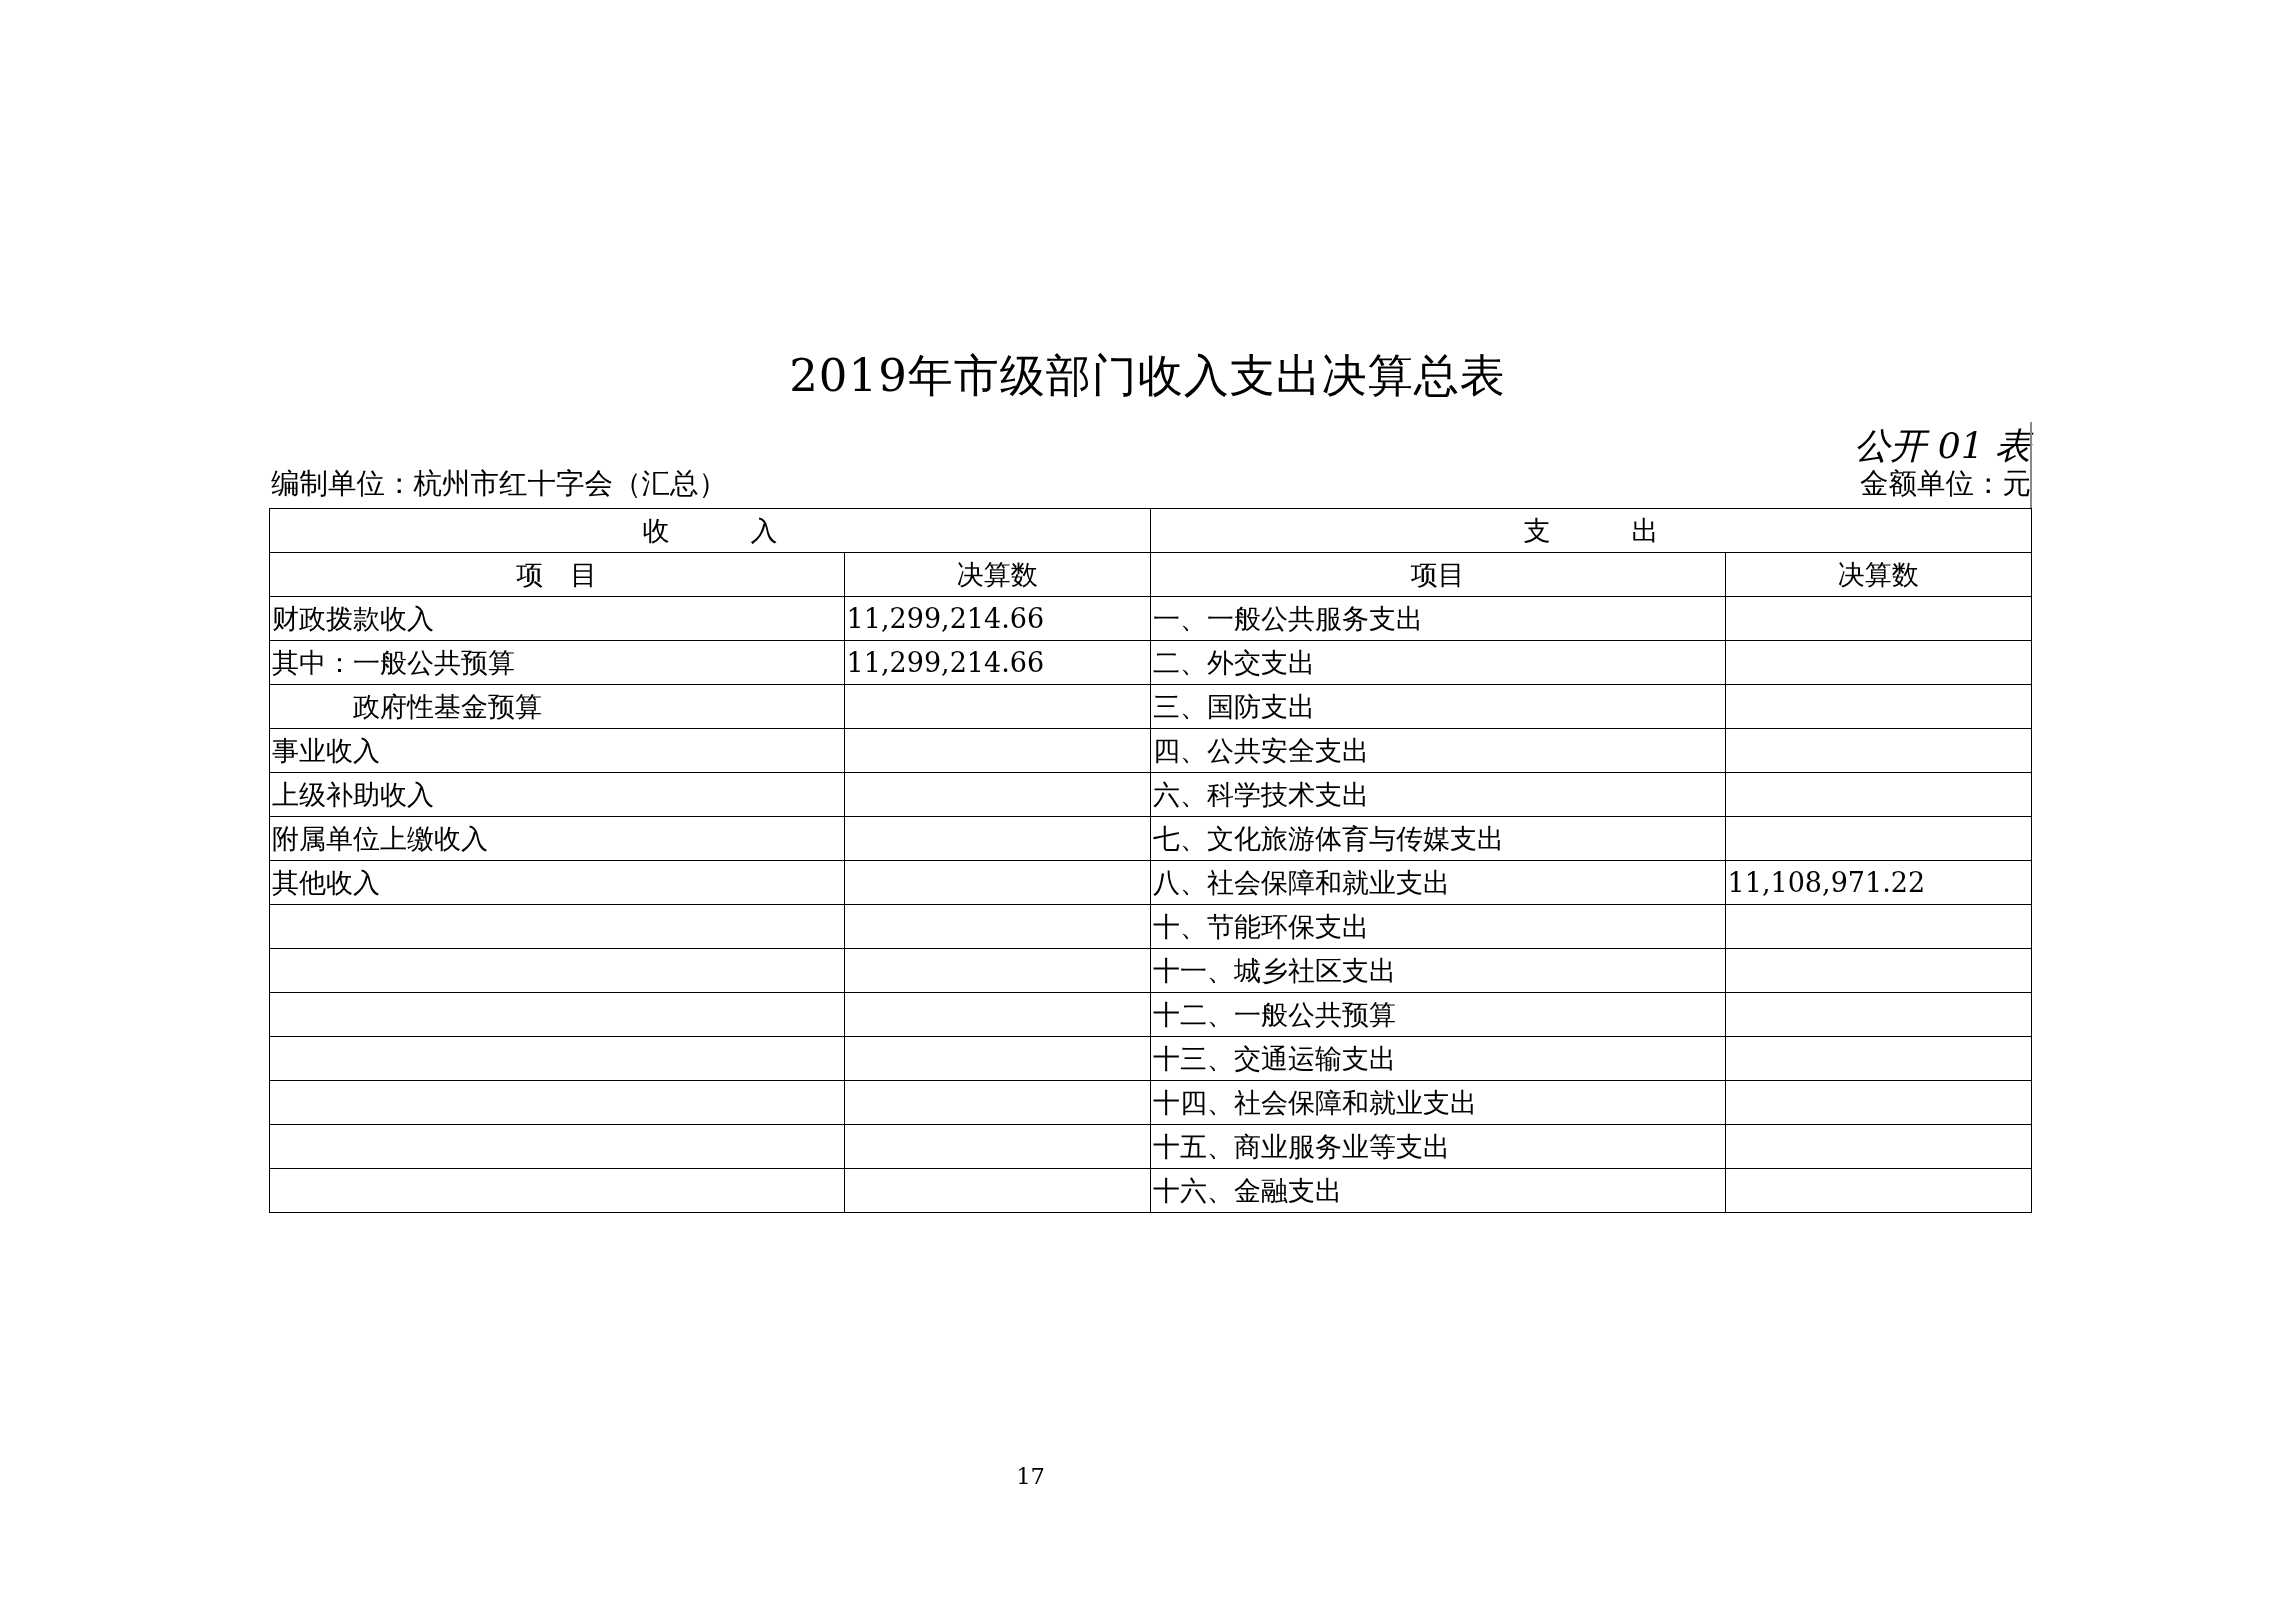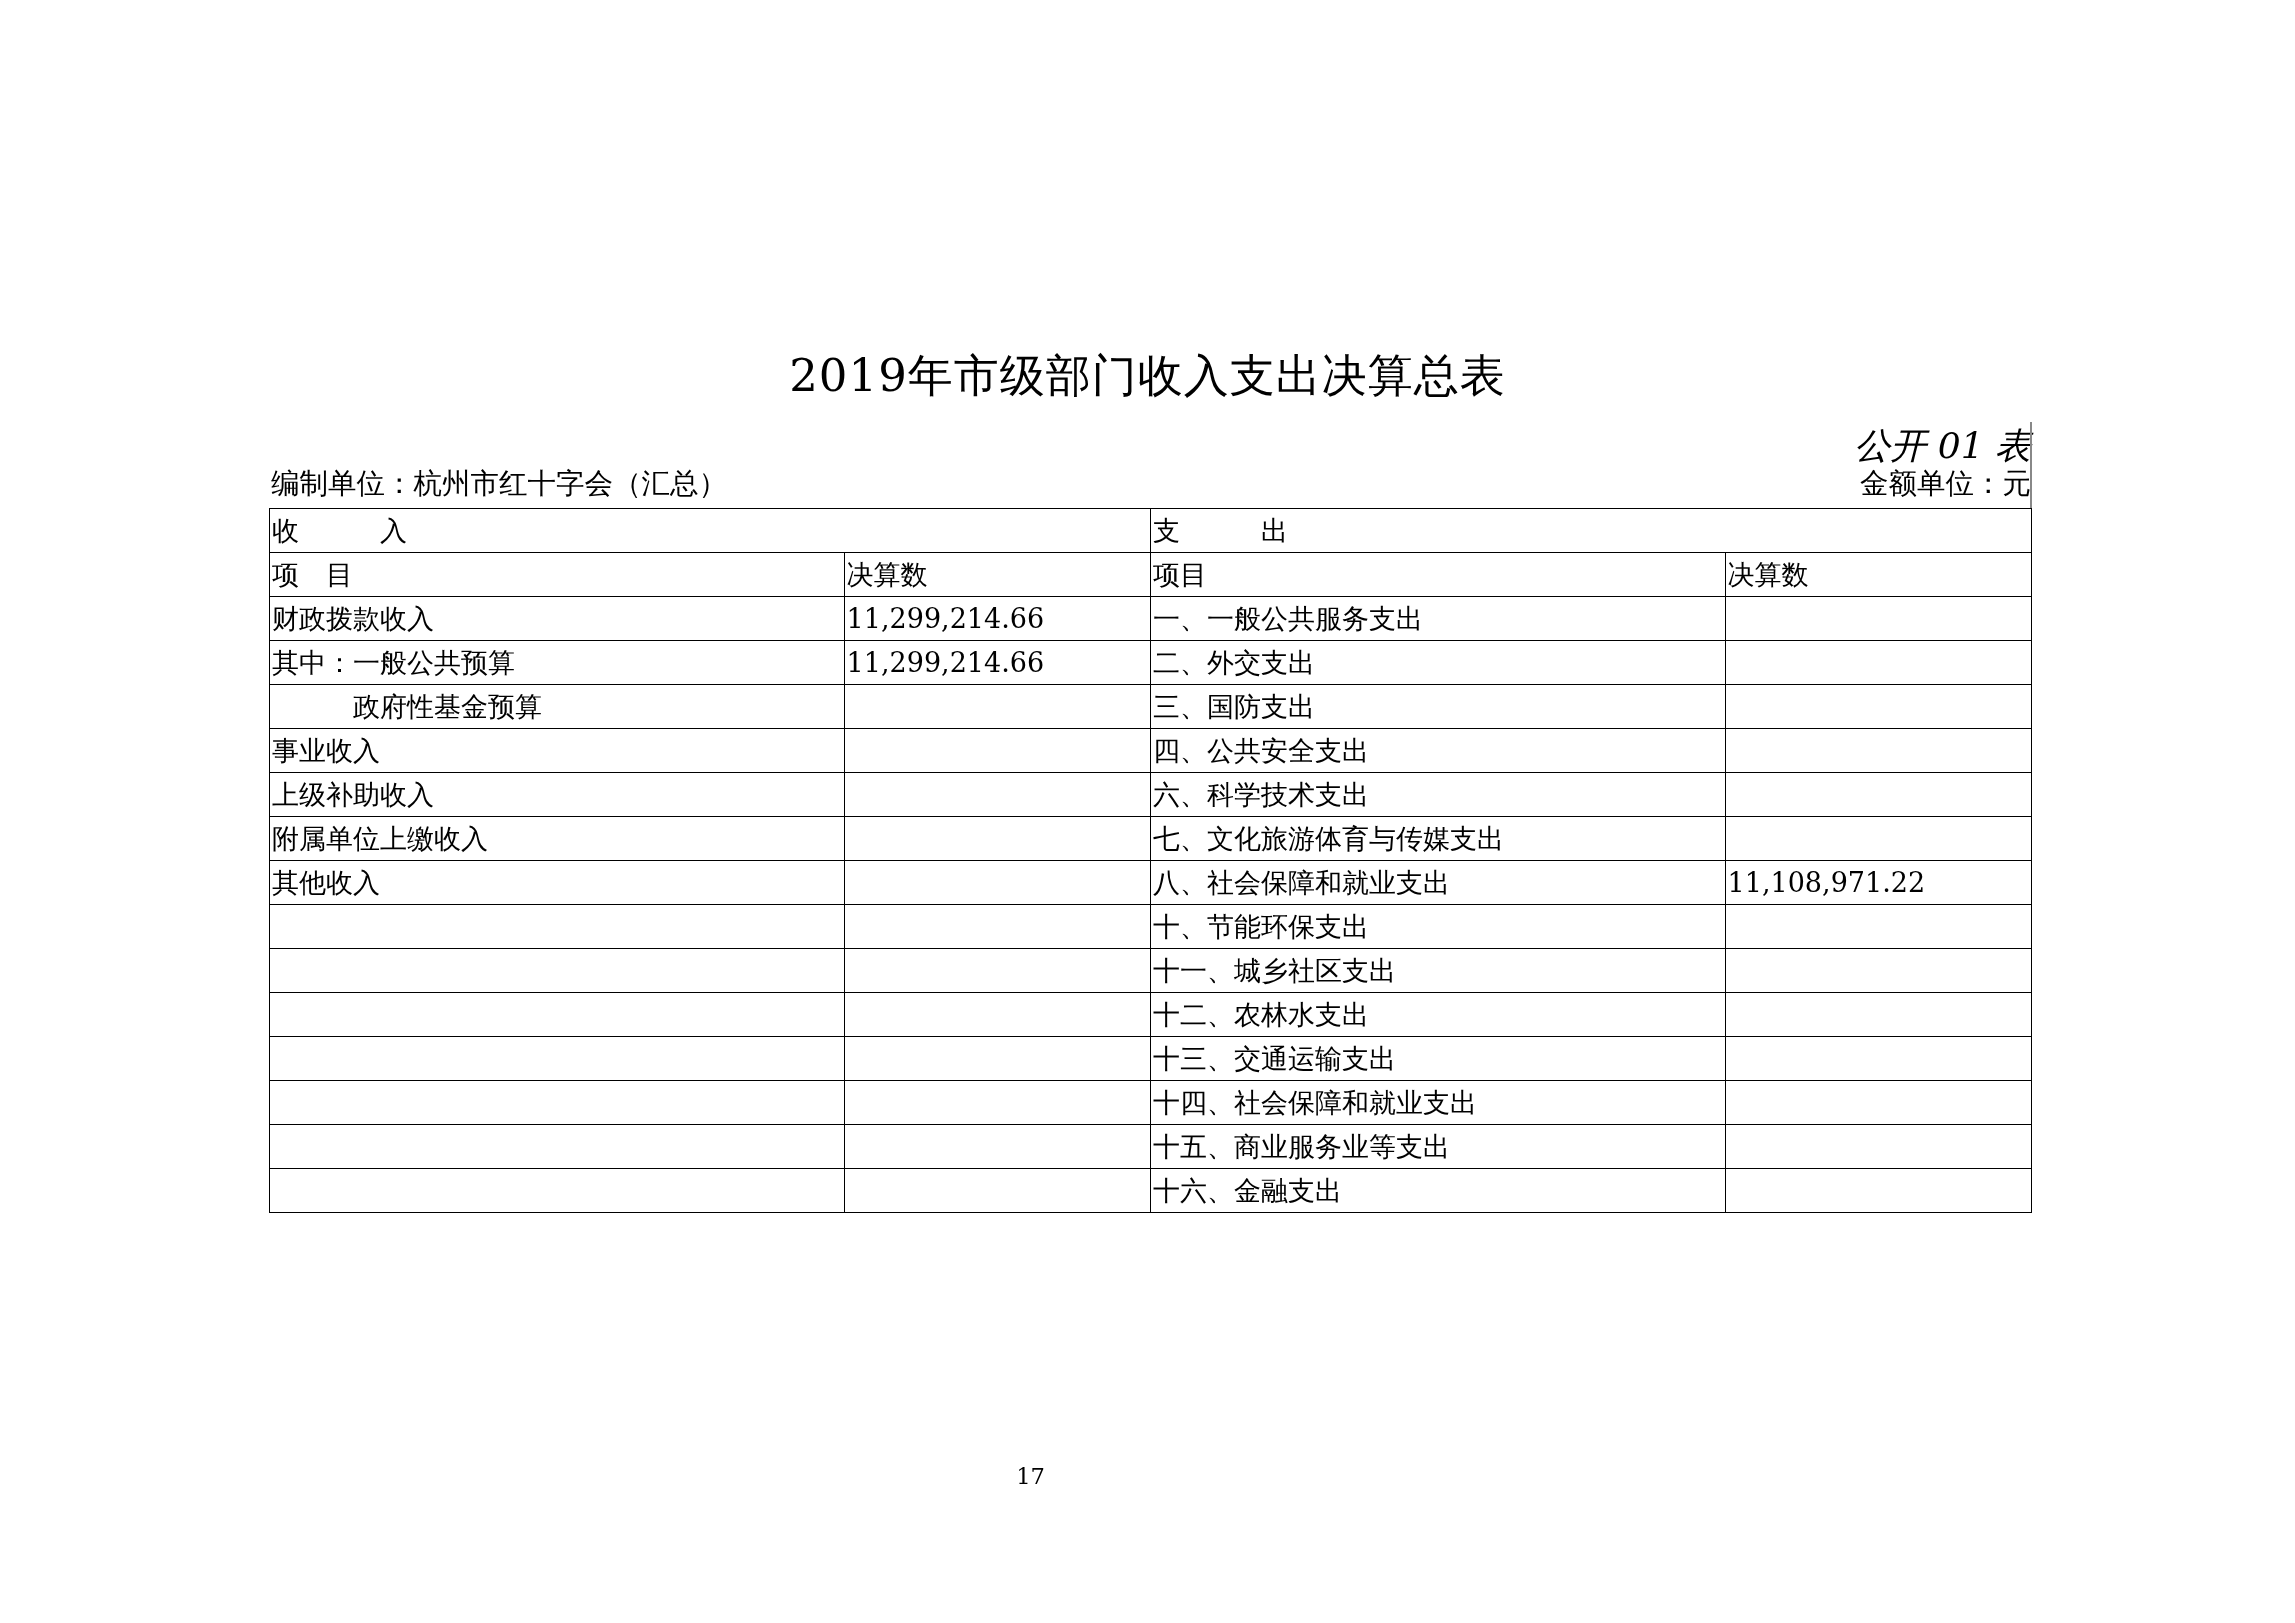--- a/index.html
+++ b/index.html
@@ -8,21 +8,21 @@
   .title { position: absolute; left: 0; width: 2295px; top: 346px; text-align: center;
            font-size: 45px; font-weight: normal; letter-spacing: 1px; }
   .form-no { position: absolute; right: 264px; top: 422px; font-size: 36px; font-style: italic; }
   .compiler { position: absolute; left: 271px; top: 465px; font-size: 28.5px; }
   .unit { position: absolute; right: 264px; top: 465px; font-size: 28.5px; }
   .vline-top { position: absolute; left: 2030px; top: 422px; width: 1.5px; height: 86px; background: #888; }
   table.main { position: absolute; left: 269px; top: 508px; width: 1763px;
                border-collapse: collapse; table-layout: fixed; font-size: 27px; }
   table.main td { border: 1.5px solid #000; height: 43px; padding: 0 2px; white-space: nowrap; overflow: visible; }
   .c1 { width: 572px; } .c2 { width: 305px; } .c3 { width: 572px; } .c4 { width: 305px; }
-  .center { }
+  .center { text-align: center; }
   .num { text-align: left; }
   .indent { padding-left: 83px !important; }
   .page-no { position: absolute; left: 0; width: 2061px; top: 1463px; text-align: center; font-size: 22.6px; }
 </style>
 </head>
 <body>
 
 <div class="title">2019年市级部门收入支出决算总表</div>
 <div class="form-no">公开 01 表</div>
 <div class="compiler">编制单位：杭州市红十字会（汇总）</div>
@@ -99,21 +99,21 @@
       </tr>
       <tr>
         <td></td>
         <td class="num"></td>
         <td>十一、城乡社区支出</td>
         <td class="num"></td>
       </tr>
       <tr>
         <td></td>
         <td class="num"></td>
-        <td>十二、农林水支出</td>
+        <td>十二、一般公共预算</td>
         <td class="num"></td>
       </tr>
       <tr>
         <td></td>
         <td class="num"></td>
         <td>十三、交通运输支出</td>
         <td class="num"></td>
       </tr>
       <tr>
         <td></td>

